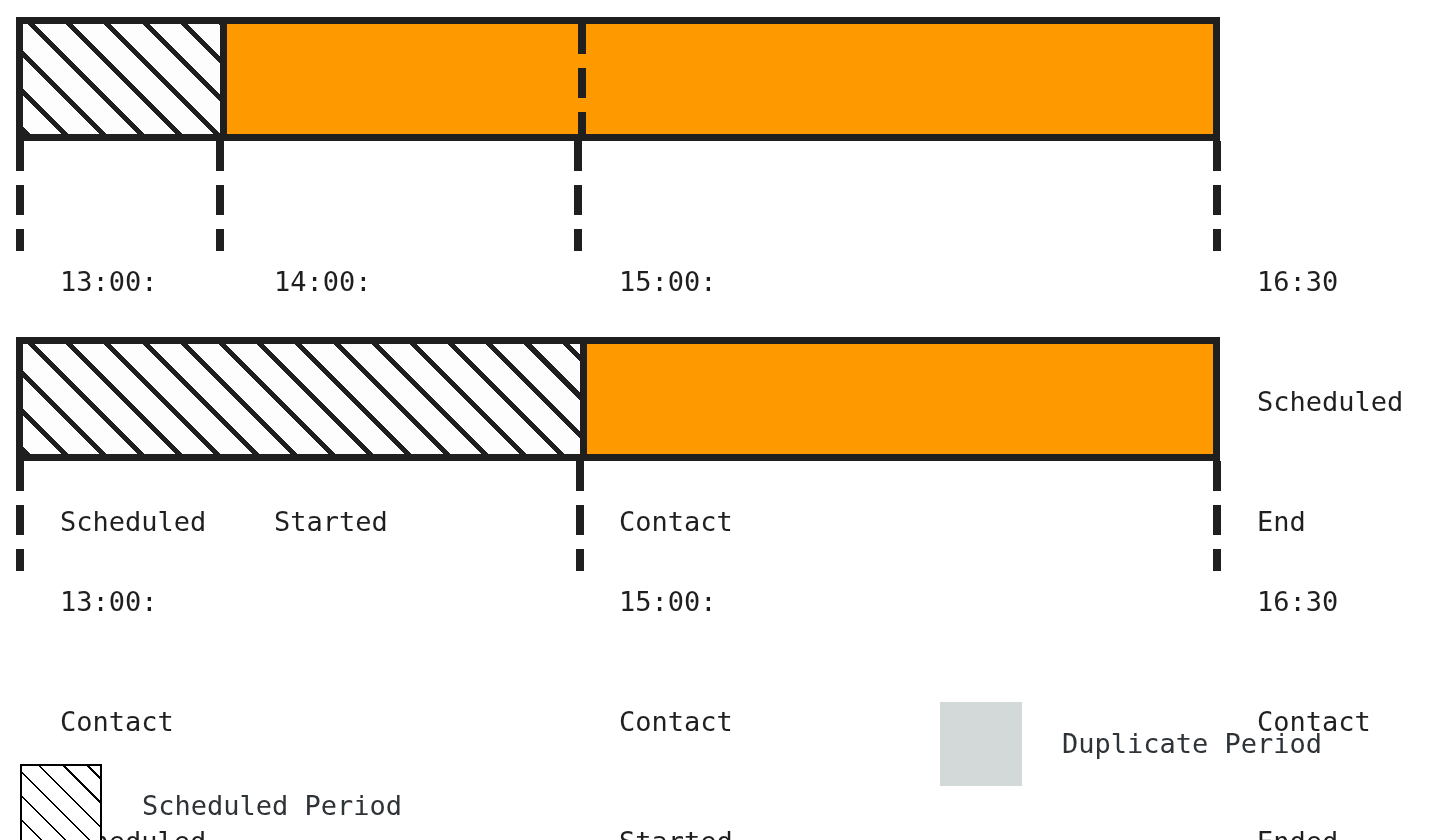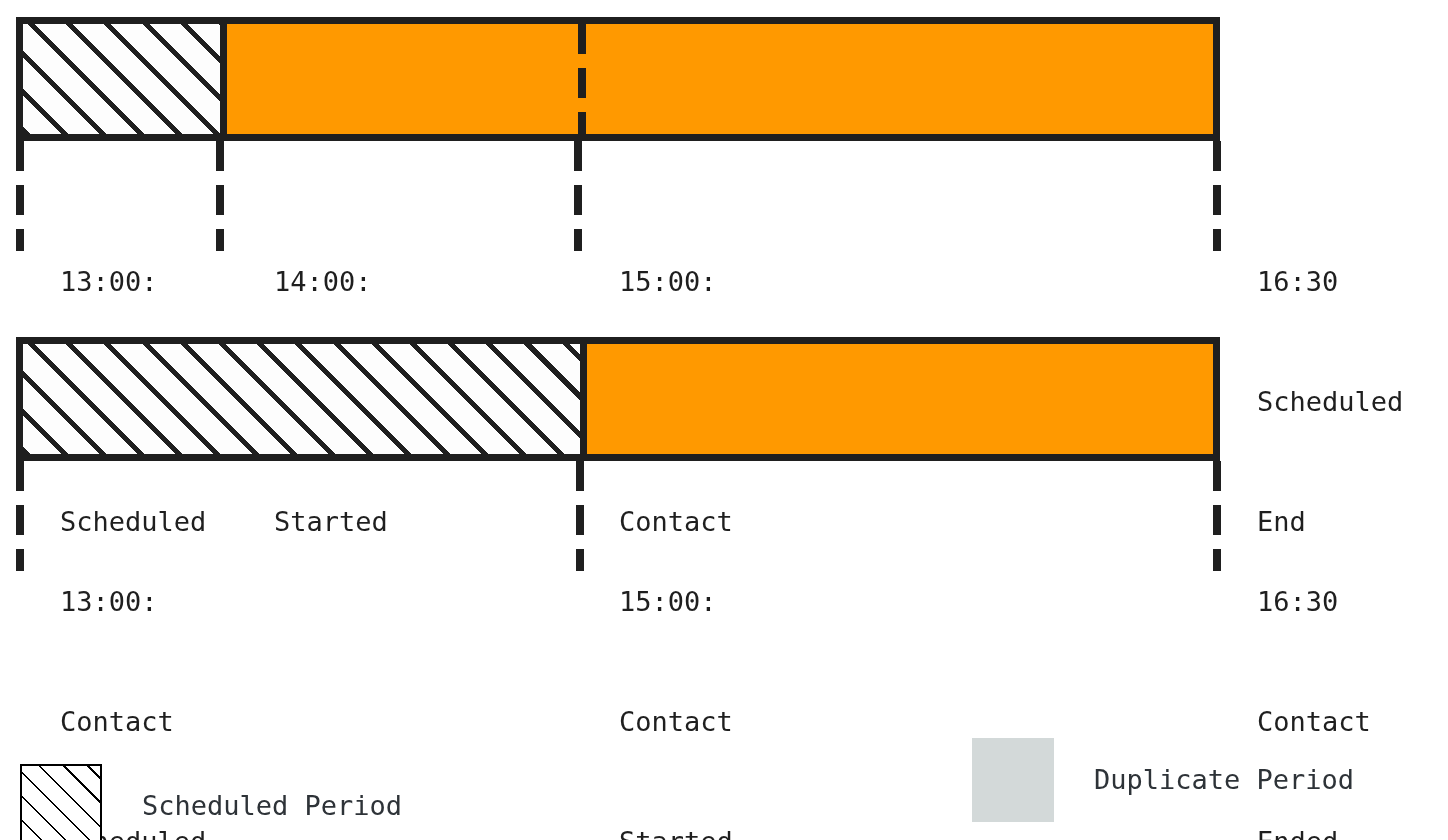--- a/index.html
+++ b/index.html
@@ -183,18 +183,18 @@
     <span>Contact</span>
     <span>Ended</span>
   </div>
 
   <div class="legend-item" style="left:20px; top:764px;">
     <div class="swatch swatch-hatch"></div>
     <div class="legend-label">Scheduled Period</div>
   </div>
 
 
-  <div class="legend-item" style="left:940px; top:738px;margin-left:32px;">
+  <div class="legend-item" style="left:940px; top:702px;">
     <div class="swatch swatch-duplicate"></div>
     <div class="legend-label">Duplicate Period</div>
   </div>
 
 </div>
 
 </body></html>

